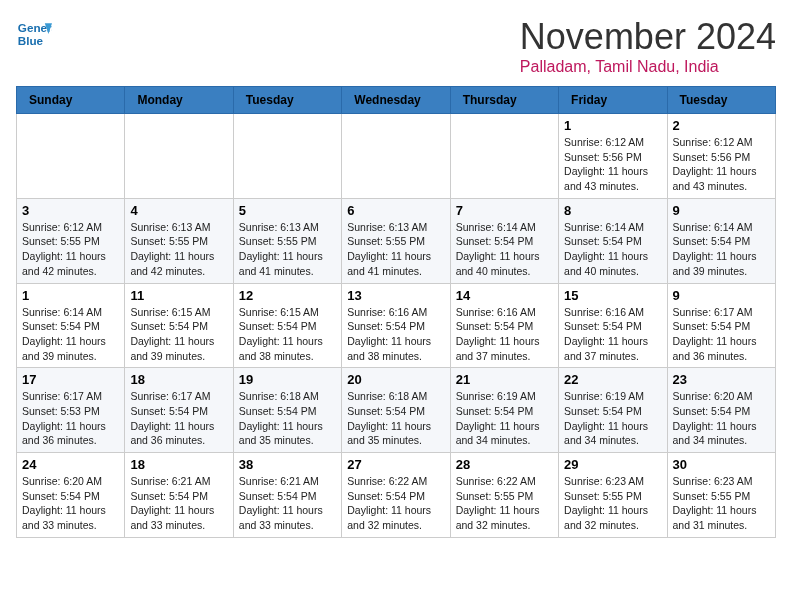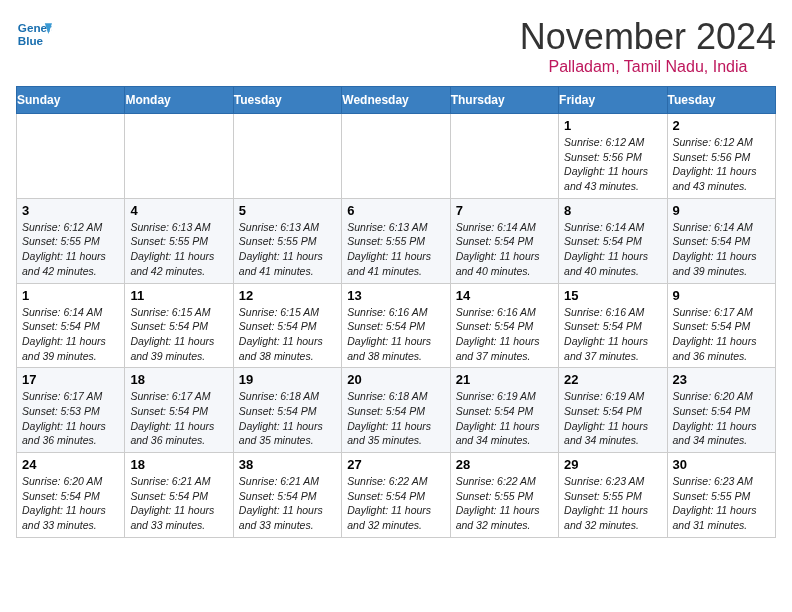--- a/index.html
+++ b/index.html
@@ -18,39 +18,39 @@
     }
     .logo {
       display: flex;
       align-items: center;
       gap: 4px;
     }
     .logo-icon {
       width: 36px;
       height: 36px;
     }
-    .title-block { text-align: center; }
+    .title-block { text-align: left; }
     .month-title {
       font-size: 36px;
       font-weight: normal;
       color: #333;
     }
     .location {
       font-size: 16px;
       color: #be185d;
     }
     .calendar {
       width: 100%;
       border-collapse: collapse;
       font-size: 11px;
     }
     .calendar th {
       background: #3a7fc1;
-      color: #ffffff;
-      padding: 6px 0;
+      color: #000000;
+      padding: 6px 12px;
       text-align: left;
       font-weight: bold;
       font-size: 12px;
       border: 1px solid #2a6aaa;
     }
     .calendar td {
       border: 1px solid #ccc;
       vertical-align: top;
       padding: 4px 5px;
       width: 108px;
@@ -66,21 +66,20 @@
     .day-num {
       font-weight: bold;
       font-size: 13px;
       display: block;
       margin-bottom: 2px;
     }
     .day-info {
       font-size: 10.5px;
       color: #222;
       line-height: 1.4;
-      font-style: italic;
     }
     .empty { background: #fff !important; }
     .row-even td { background: #eef2f7; }
     .row-odd td { background: #fff; }
   </style>
 </head>
 <body>
 
 <div class="header">
   <div class="logo">

